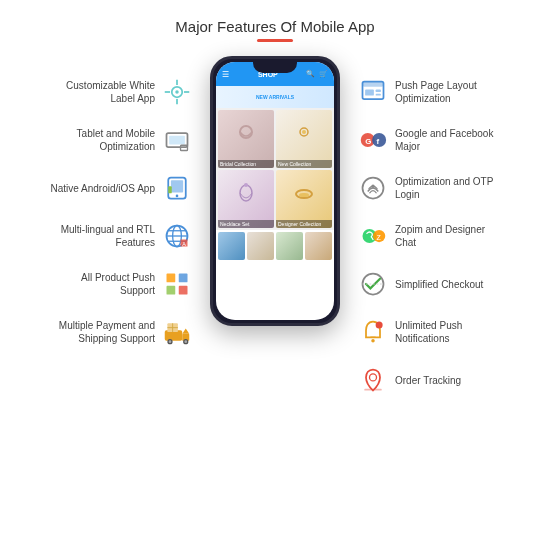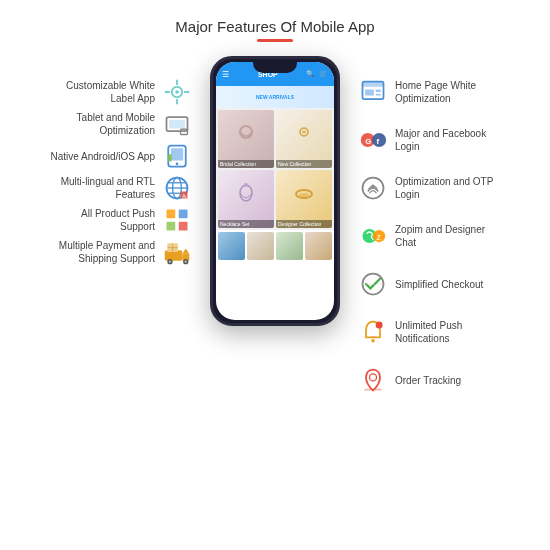--- a/index.html
+++ b/index.html
@@ -44,20 +44,21 @@
       align-items: flex-start;
       justify-content: center;
       width: 100%;
       gap: 0;
     }
 
     
     .features-left {
       display: flex;
       flex-direction: column;
+      gap: 16px;
       width: 148px;
       padding-top: 20px;
     }
 
     
     .features-right {
       display: flex;
       flex-direction: column;
       gap: 16px;
       width: 148px;
@@ -382,33 +383,33 @@
       <div class="feature-item right">
         <div class="feature-icon">
           <svg class="icon-svg" viewBox="0 0 32 32">
             <rect x="4" y="4" width="24" height="20" rx="2" fill="none" stroke="#4a90d9" stroke-width="2"></rect>
             <rect x="4" y="4" width="24" height="6" rx="2" fill="#4a90d9" opacity="0.4"></rect>
             <rect x="7" y="13" width="10" height="7" rx="1" fill="#a0c8f0"></rect>
             <rect x="19" y="13" width="6" height="3" rx="1" fill="#a0c8f0"></rect>
             <rect x="19" y="18" width="6" height="2" rx="1" fill="#a0c8f0"></rect>
           </svg>
         </div>
-        <span class="feature-text">Home Page White Optimization</span>
+        <span class="feature-text">Push Page Layout Optimization</span>
       </div>
 
       <div class="feature-item right">
         <div class="feature-icon">
           <svg class="icon-svg" viewBox="0 0 32 32">
             <circle cx="10" cy="16" r="8" fill="#e74c3c" opacity="0.9"></circle>
             <text x="7" y="20" font-size="9" fill="#fff" font-weight="bold">G</text>
             <circle cx="23" cy="16" r="8" fill="#3b5998" opacity="0.9"></circle>
             <text x="20" y="20" font-size="9" fill="#fff" font-weight="bold">f</text>
           </svg>
         </div>
-        <span class="feature-text">Major and Facebook Login</span>
+        <span class="feature-text">Google and Facebook Major</span>
       </div>
 
       <div class="feature-item right">
         <div class="feature-icon">
           <svg class="icon-svg" viewBox="0 0 32 32">
             <circle cx="16" cy="16" r="12" fill="none" stroke="#888" stroke-width="2"></circle>
             <path d="M12 22 Q16 16 20 22" fill="none" stroke="#888" stroke-width="1.5"></path>
             <path d="M10 20 Q16 12 22 20" fill="none" stroke="#888" stroke-width="1.5"></path>
             <path d="M11 17 Q16 11 21 17" fill="none" stroke="#888" stroke-width="1.5"></path>
             <circle cx="16" cy="14" r="2" fill="#888"></circle>

